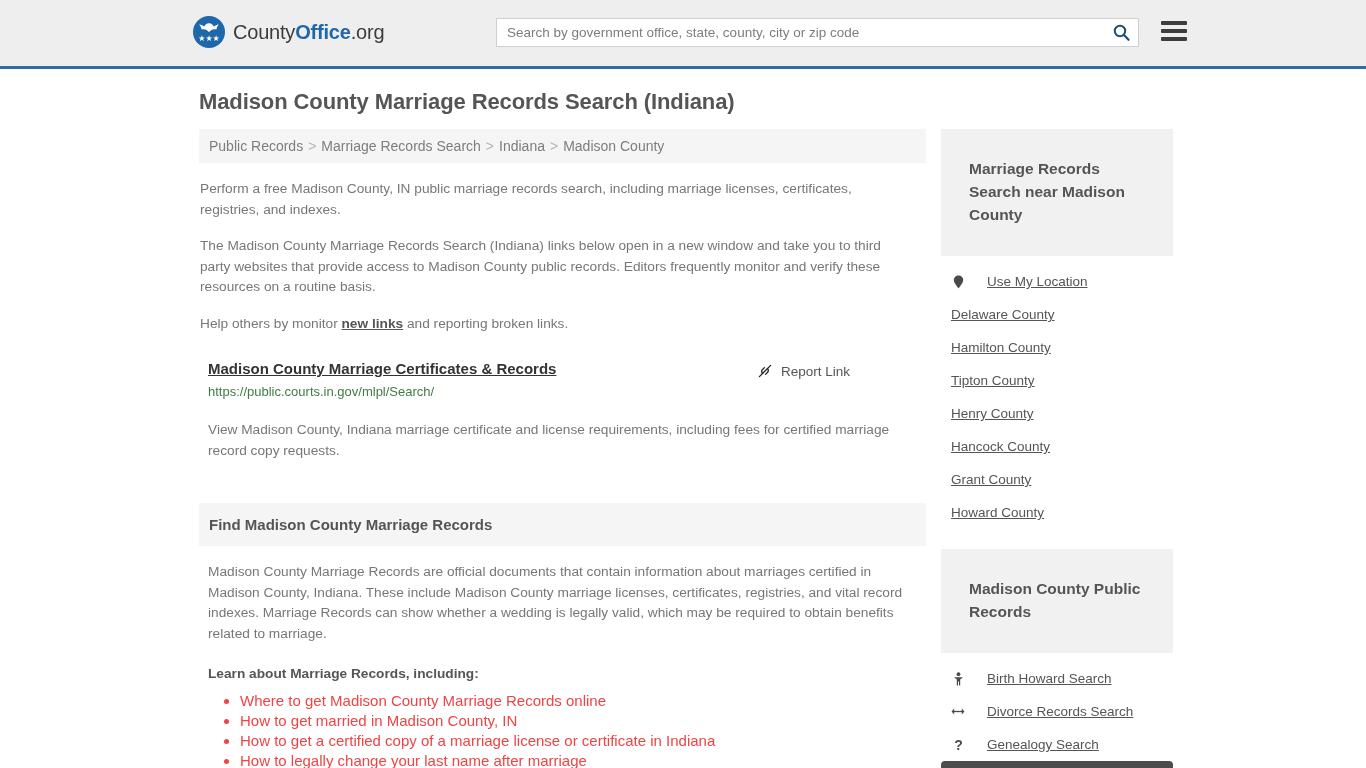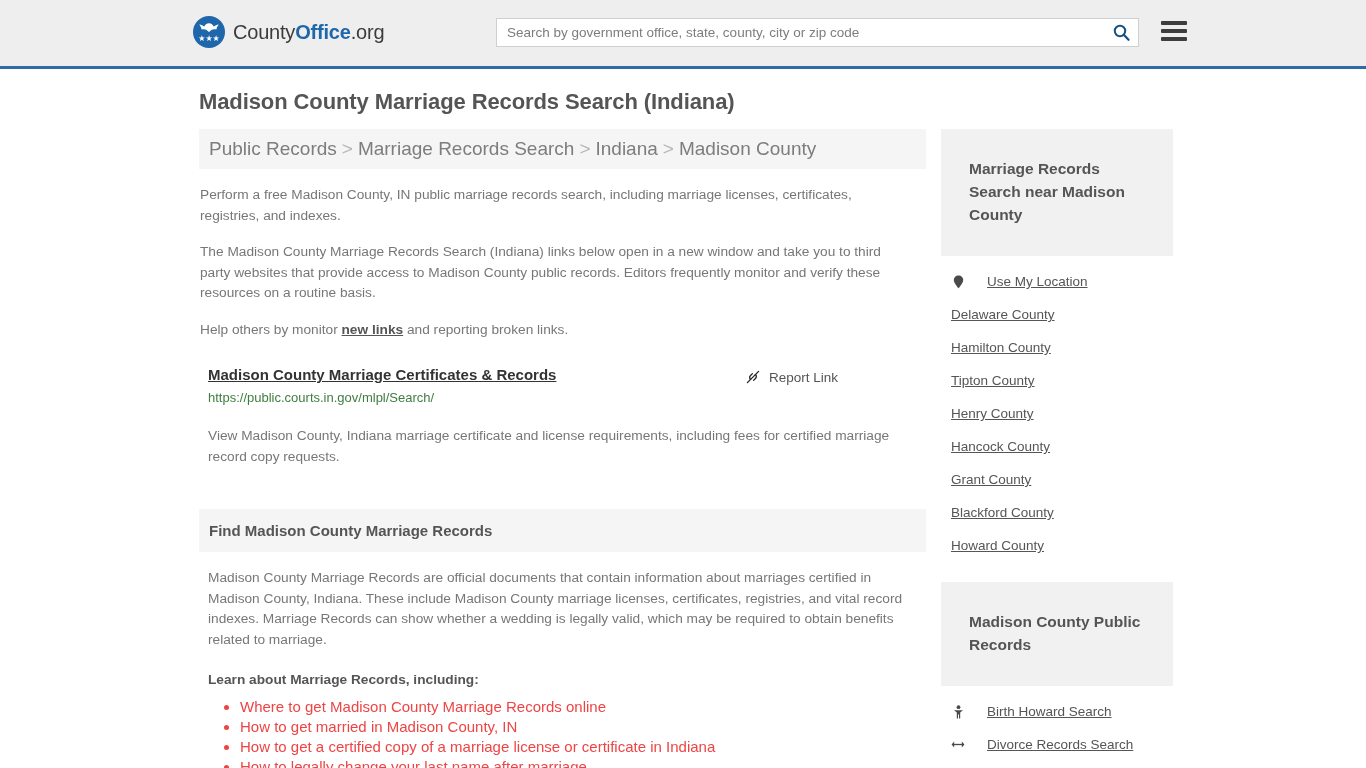--- a/index.html
+++ b/index.html
@@ -157,21 +157,21 @@
   }
   .side-col {
     width: 232px;
     margin-left: 15px;
   }
 
   
   .breadcrumb {
     background: #f5f5f5;
     padding: 9px 10px;
-    font-size: 19px;
+    font-size: 14px;
     color: #8c8c8c;
     box-sizing: border-box;
   }
   .breadcrumb a {
     color: #7d7d7d;
     text-decoration: none;
   }
   .breadcrumb .sep { color: #b5b5b5; margin: 0 5px; }
 
   
@@ -195,21 +195,21 @@
   }
   .result-title {
     font-size: 15px;
     font-weight: bold;
     color: #333;
     text-decoration: underline;
     display: inline-block;
   }
   .report-link {
     position: absolute;
-    right: 88px;
+    right: 76px;
     top: 3px;
     display: flex;
     align-items: center;
     gap: 8px;
     font-size: 13.5px;
     color: #555;
     cursor: pointer;
     white-space: nowrap;
   }
   .result-url {
@@ -425,23 +425,20 @@
         <li class="no-icon">
           <a href="#">Henry County</a>
         </li>
         <li class="no-icon">
           <a href="#">Hancock County</a>
         </li>
         <li class="no-icon">
           <a href="#">Grant County</a>
         </li>
         <li class="no-icon">
-          <a href="#">Blackford County</a>
-        </li>
-        <li class="no-icon">
           <a href="#">Howard County</a>
         </li>
       </ul>
 
       <div class="panel-gap"></div>
 
       <div class="panel-head">
         <h3>Madison County Public Records</h3>
       </div>
       <ul class="panel-list">

